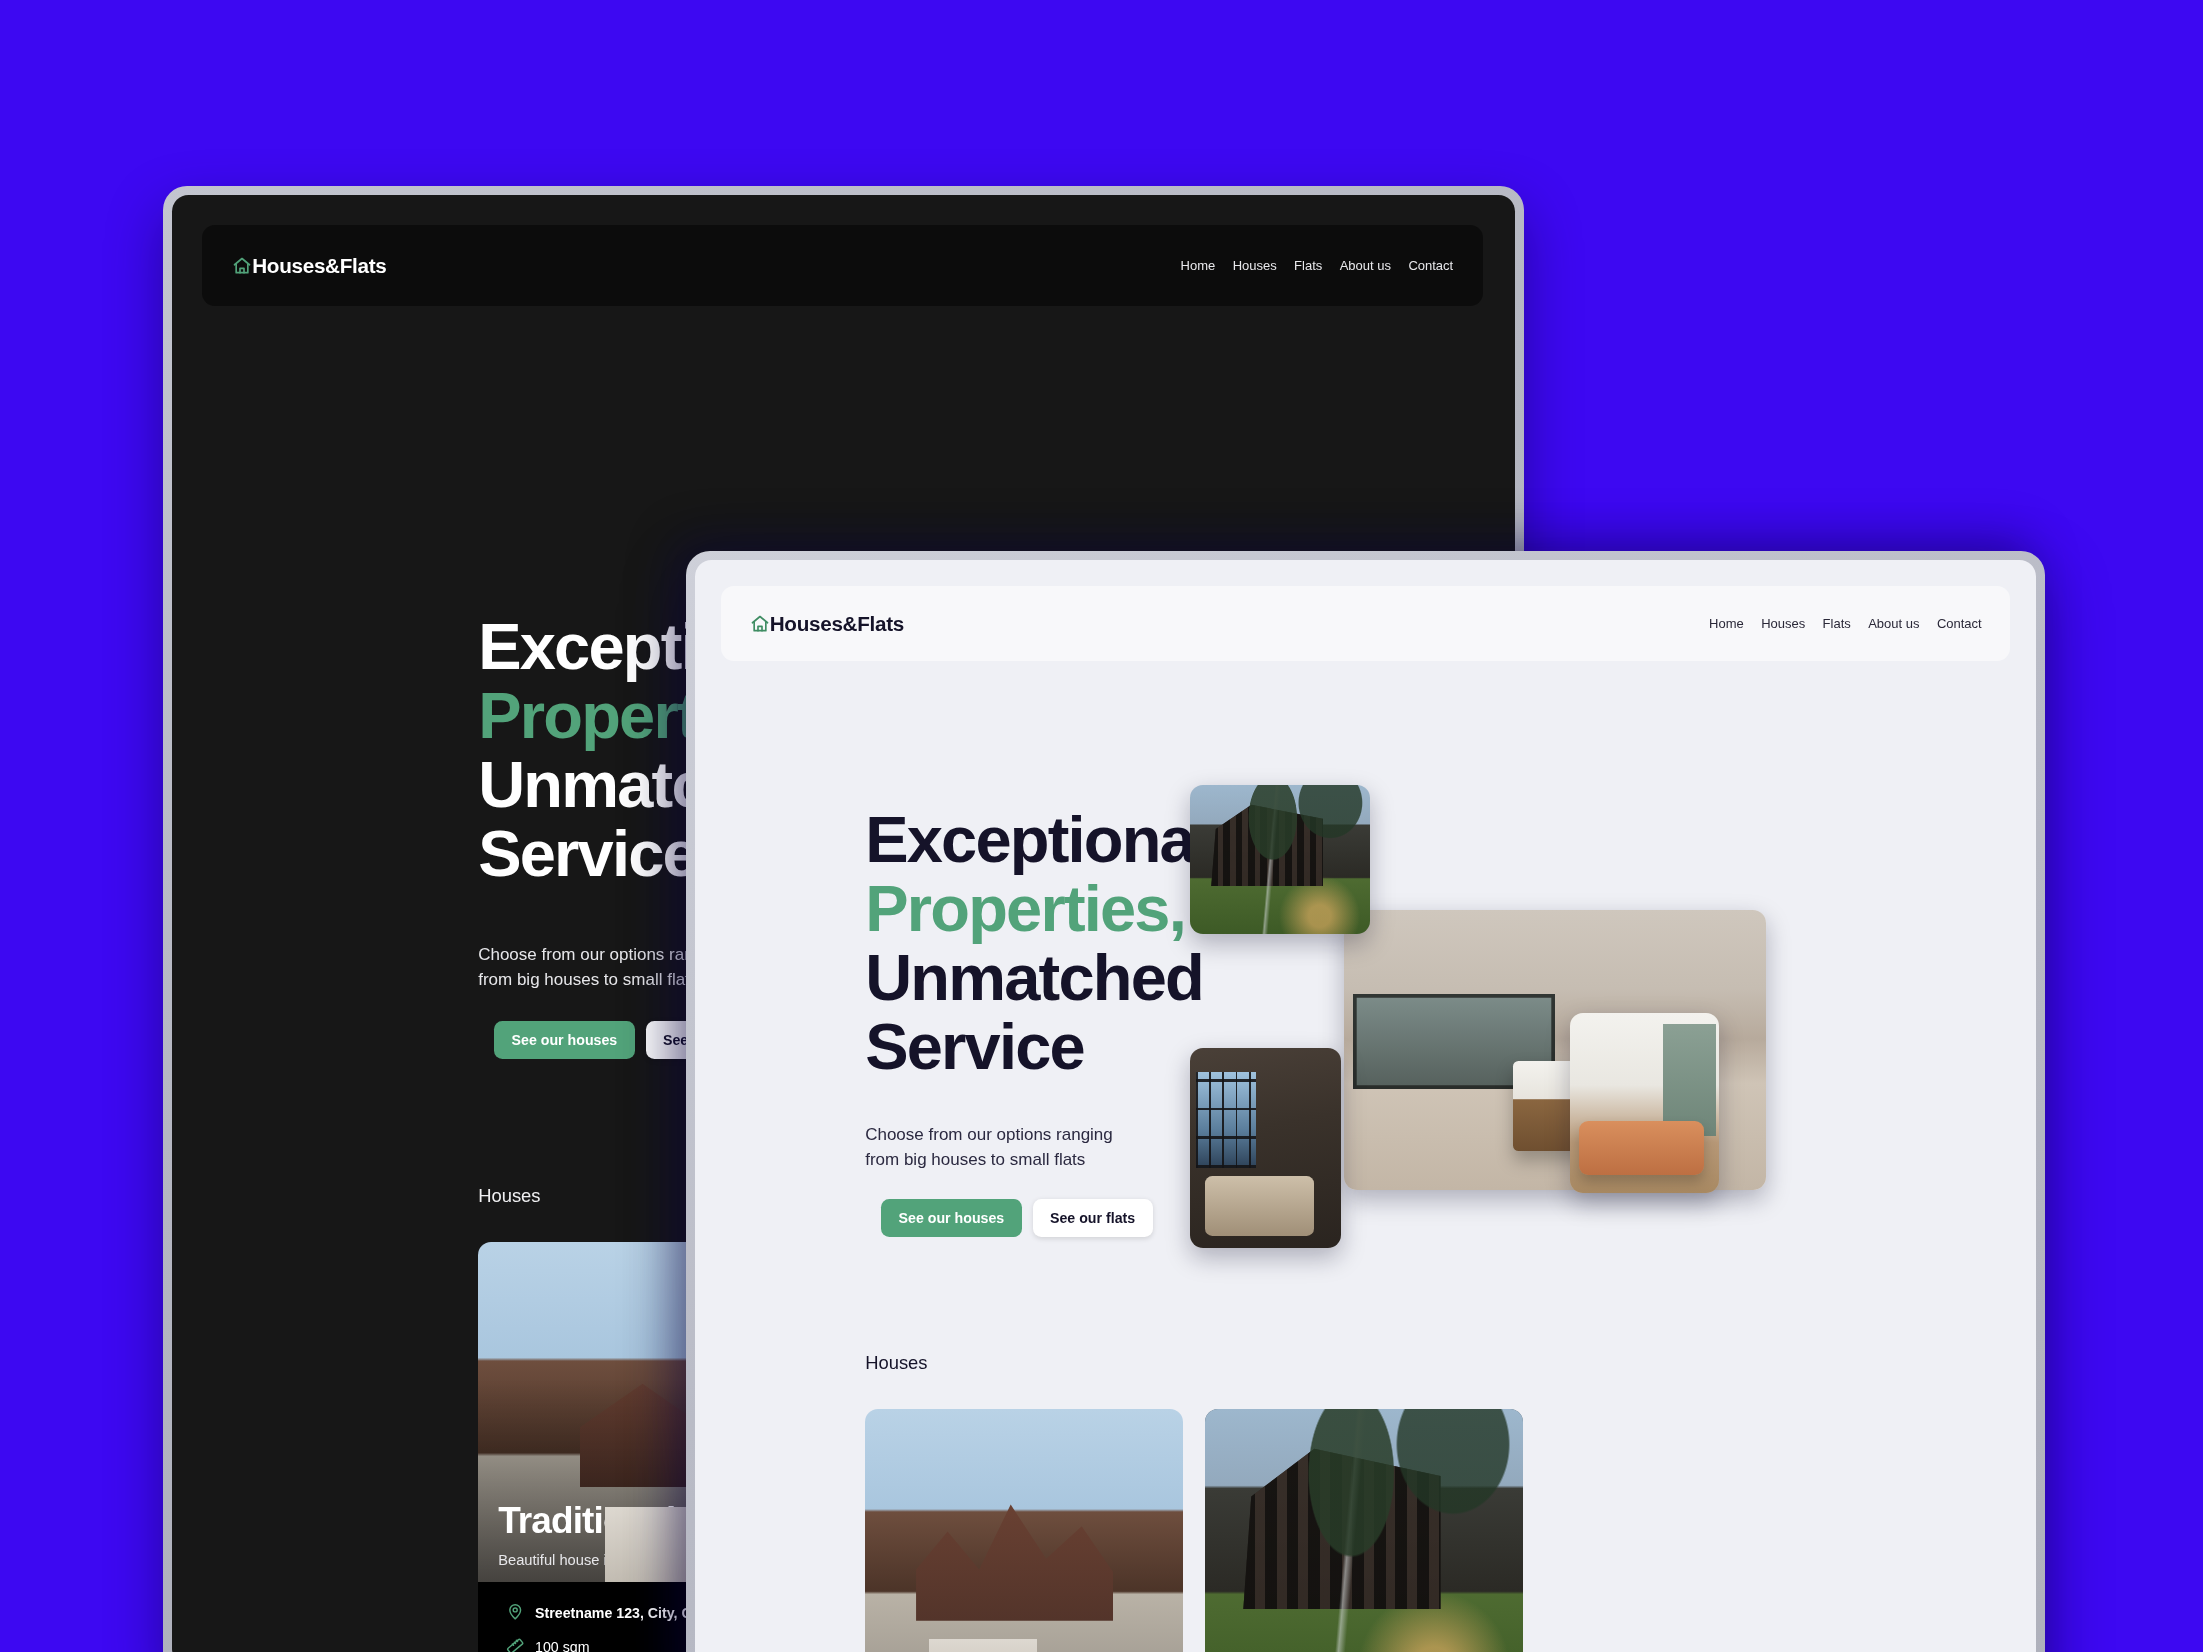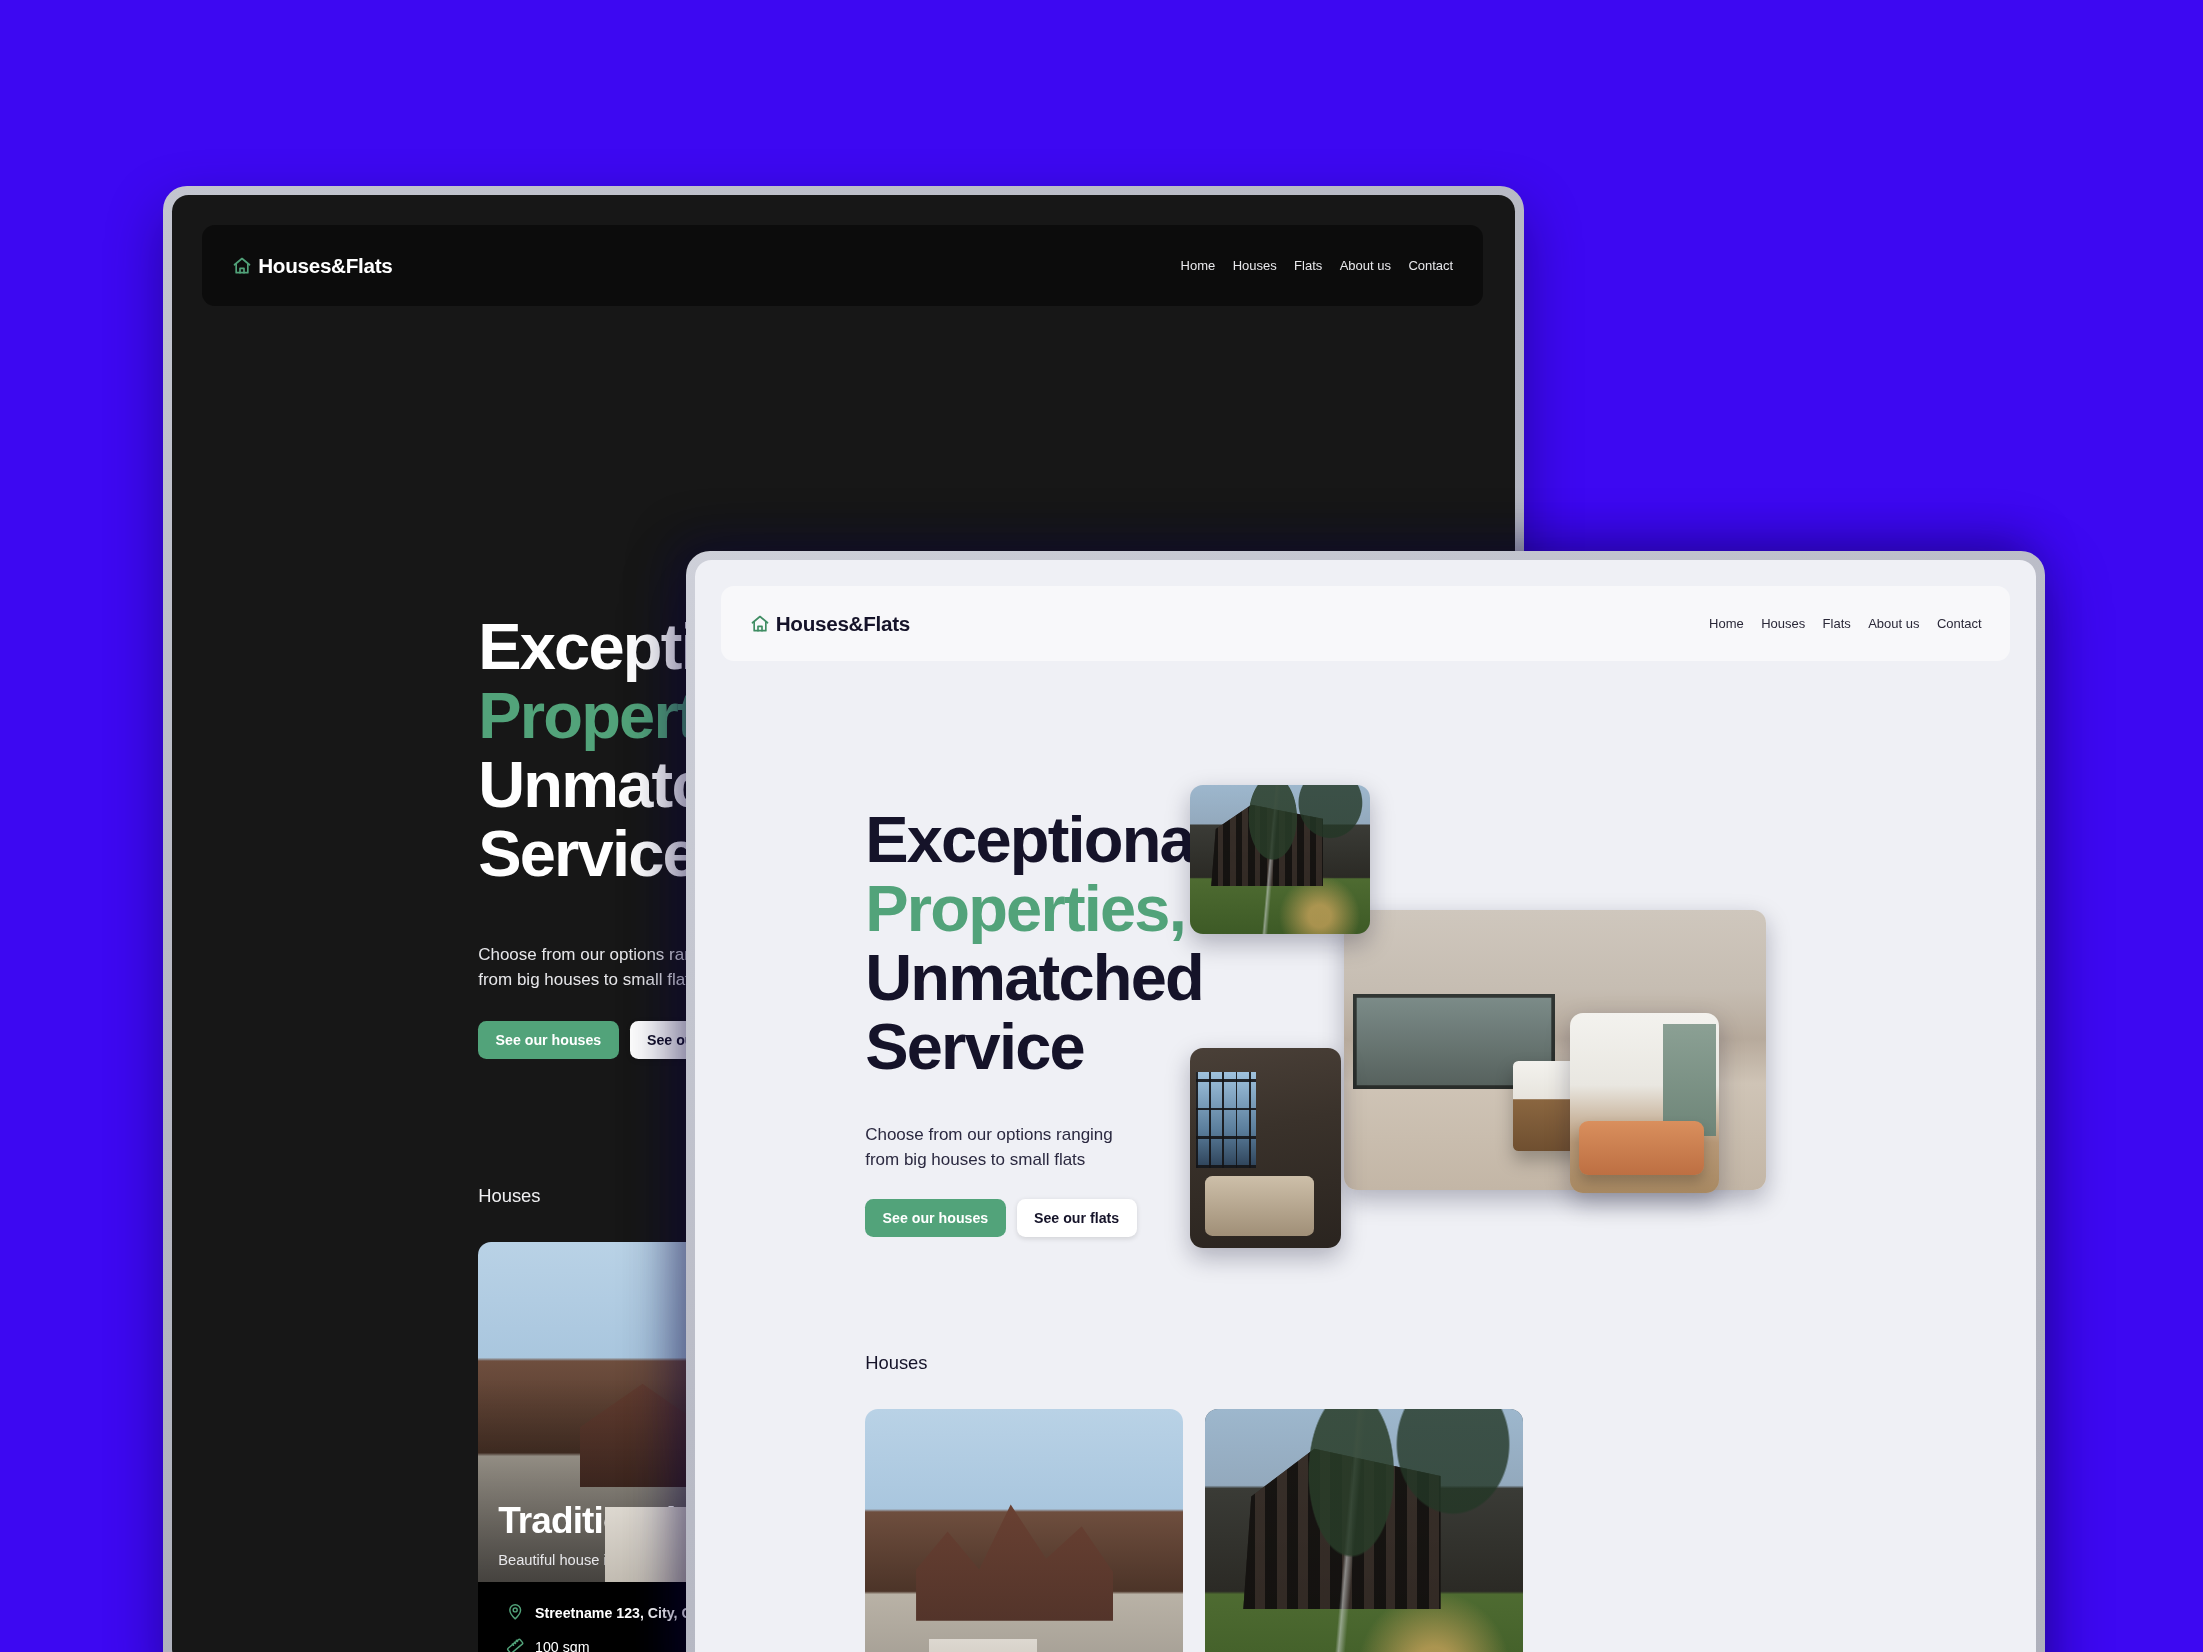--- a/index.html
+++ b/index.html
@@ -42,27 +42,27 @@
   }
   #window-light .window-screen { background: #eff0f5; }
 
   
   .site { position: absolute; inset: 0; }
 
   .topbar {
     display: flex; align-items: center; justify-content: space-between;
     border-radius: 13px;
   }
-  .brand { display: flex; align-items: center; gap: 6px; }
+  .brand { display: flex; align-items: center; gap: 0; }
   .brand-name { font-weight: 700; letter-spacing: -0.3px; }
   .nav { display: flex; align-items: flex-start; }
   .nav a { text-decoration: none; white-space: nowrap; }
   .hero-title { font-weight: 700; letter-spacing: -1.8px; }
   .hero-sub { line-height: 1.45; }
-  .btn-row { display: flex; gap: 11px; }
+  .btn-row { display: flex; gap: 11px; margin-left: 16px; }
   .btn {
     border: none; border-radius: 8.3px;
     font-weight: 700; cursor: pointer;
     white-space: nowrap;
     font-family: "Liberation Sans", sans-serif;
   }
   .btn-primary { background: #52a37a; color: #ffffff; }
   .btn-secondary { background: #ffffff; color: #151329;
     box-shadow: 0 1.8px 5.5px rgba(0,0,0,.12); }
 

